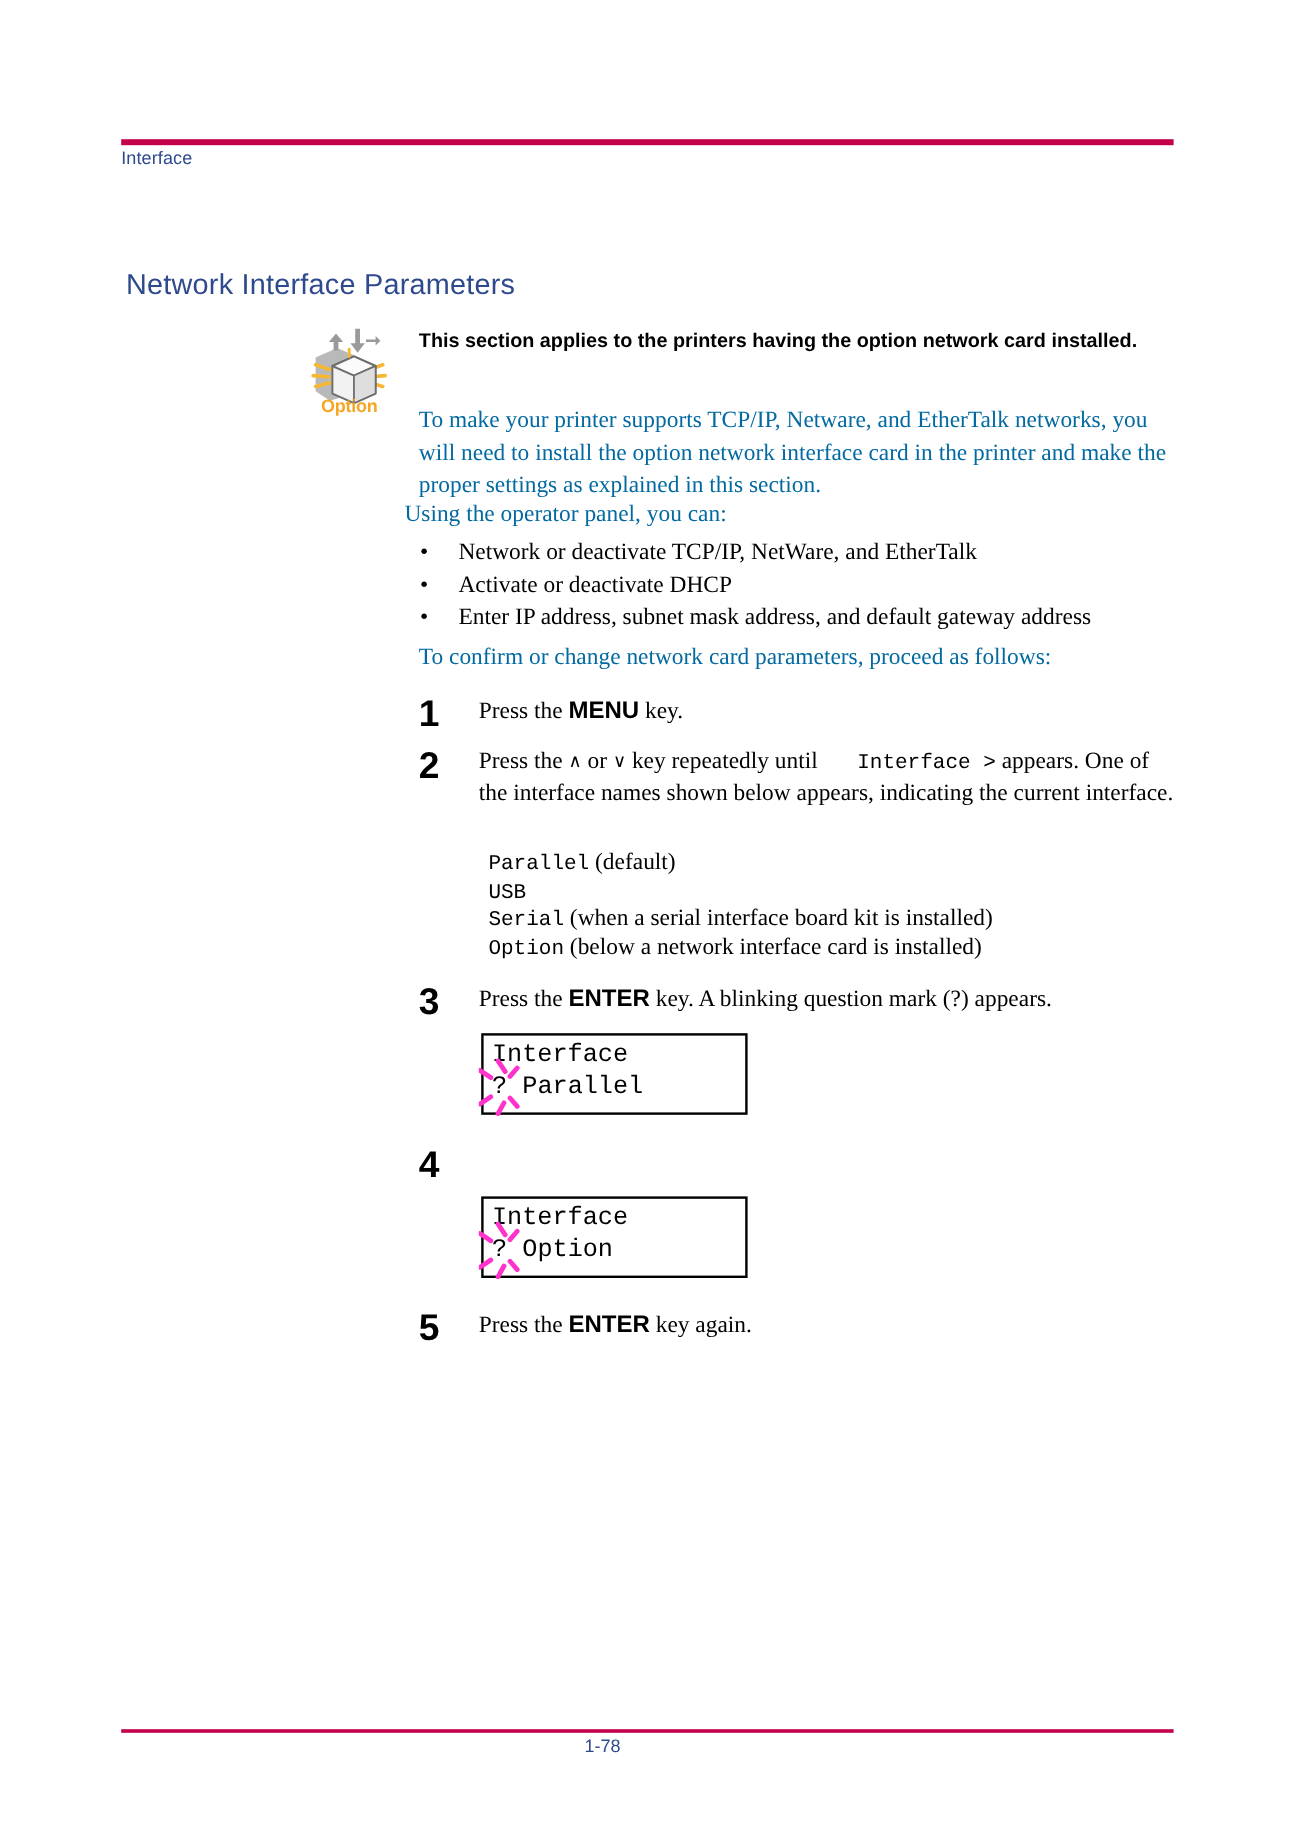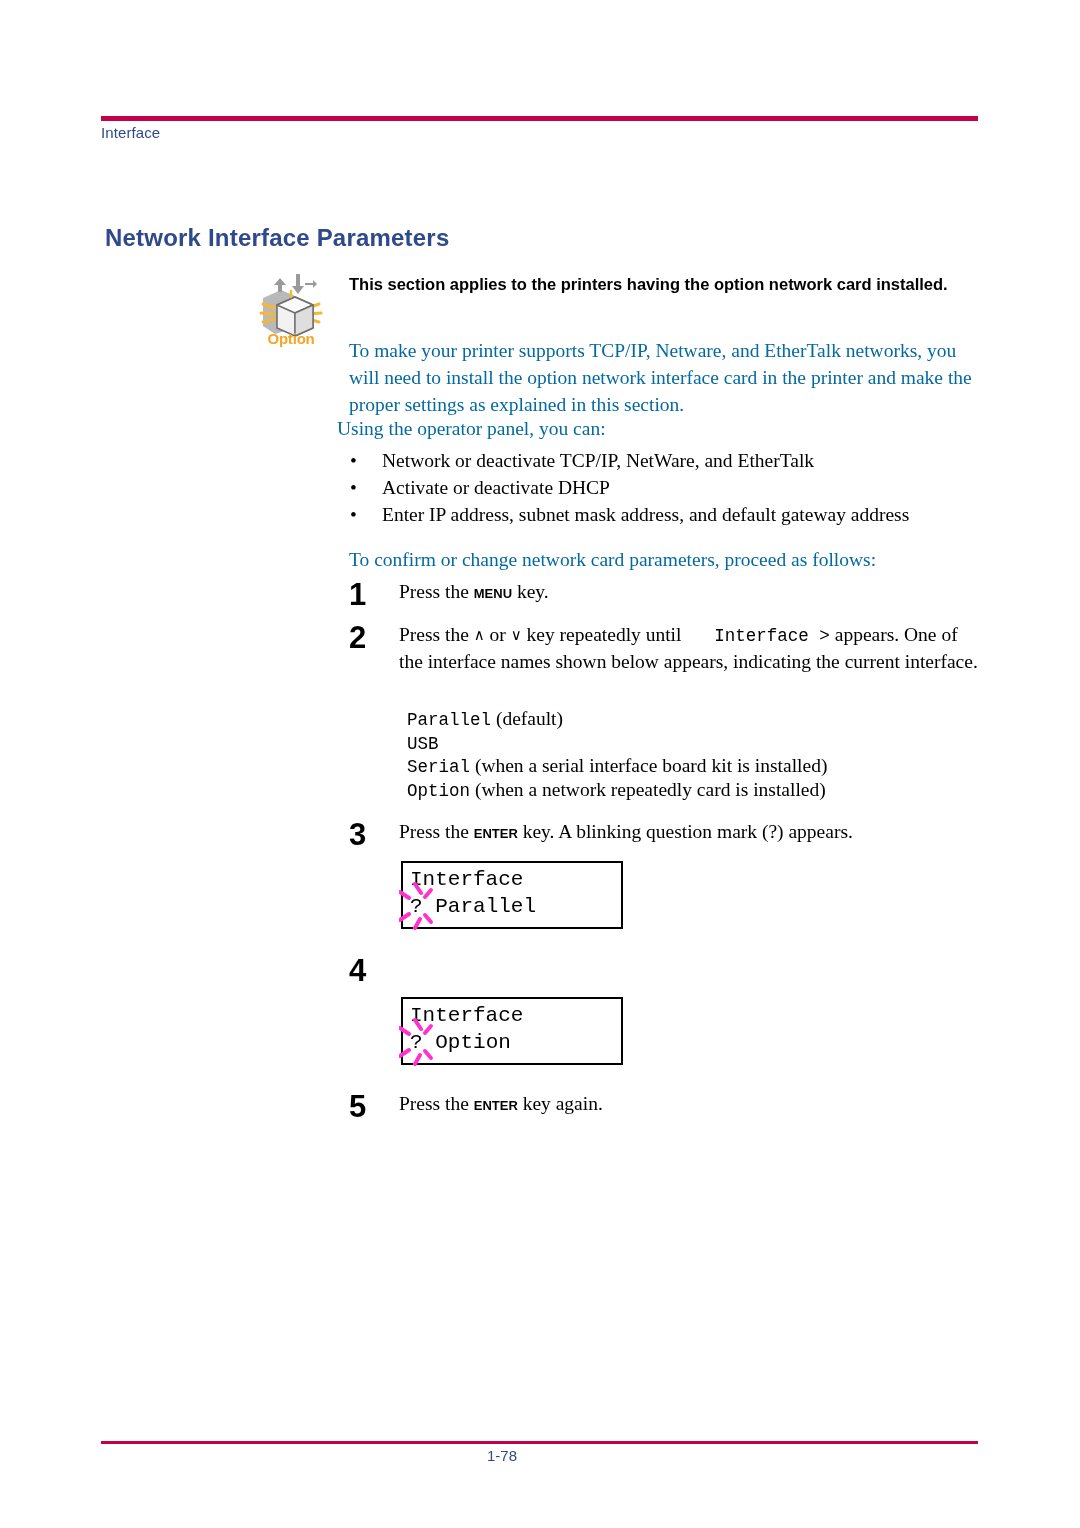--- a/index.html
+++ b/index.html
@@ -34,21 +34,21 @@
     color: #2E4A8C;
     letter-spacing: 0.1px;
   }
 
   
   .section-title {
     position: absolute;
     left: 105px;
     top: 224px;
     font-family: "Liberation Sans", "DejaVu Sans", sans-serif;
-    font-weight: bold;
+    font-weight: normal;
     font-size: 24px;
     color: #2E4A8C;
     letter-spacing: 0.2px;
   }
 
   
   .option-icon {
     position: absolute;
     left: 255px;
     top: 272px;
@@ -82,21 +82,21 @@
     color: #000000;
   }
   .para {
     position: absolute;
     font-size: 19.5px;
     line-height: 27px;
     color: #0369a1;
   }
   .p-intro { left: 349px; top: 337px; width: 630px; }
   .p-using { left: 337px; top: 415px; width: 630px; }
-  .p-confirm { left: 349px; top: 534px; width: 630px; margin-top: 12px; }
+  .p-confirm { left: 349px; top: 534px; width: 630px; }
 
   .bullets {
     position: absolute;
     left: 349px;
     top: 447px;
     width: 630px;
   }
   .bullet-row {
     position: relative;
     font-size: 19.5px;
@@ -126,21 +126,21 @@
   .step-body {
     position: absolute;
     font-size: 19.5px;
     line-height: 26px;
     color: #000000;
   }
 
   .kbd {
     font-family: "Liberation Sans", "DejaVu Sans", sans-serif;
     font-weight: bold;
-    font-size: 13px;
+    font-size: 20px;
   }
   .mono {
     font-family: "Liberation Mono", "DejaVu Sans Mono", monospace;
     font-size: 17.5px;
     margin-left: 28px;
   }
   .arrowk {
     font-family: "DejaVu Sans", sans-serif;
     font-size: 15px;
     position: relative;
@@ -293,21 +293,21 @@
 
   <div class="step-num" style="left:349px; top:620px;">2</div>
   <div class="step-body" style="left:399px; top:622px; width:584px;">
     <span>Press the </span><span class="arrowk">∧</span><span> or </span><span class="arrowk">∨</span><span> key repeatedly until </span><span class="mono">Interface &gt;</span><span> appears. One of the interface names shown below appears, indicating the current interface.</span>
   </div>
 
   <div class="iface-list">
     <div class="iface-row"><span class="m">Parallel</span> <span>(default)</span></div>
     <div class="iface-row"><span class="m">USB</span> <span></span></div>
     <div class="iface-row"><span class="m">Serial</span> <span>(when a serial interface board kit is installed)</span></div>
-    <div class="iface-row"><span class="m">Option</span> <span>(when a network repeatedly card is installed)</span></div>
+    <div class="iface-row"><span class="m">Option</span> <span>(below a network interface card is installed)</span></div>
   </div>
 
   <div class="step-num" style="left:349px; top:817px;">3</div>
   <div class="step-body" style="left:399px; top:819px; width:580px;">
     <span>Press the </span><span class="kbd">ENTER</span><span> key. A blinking question mark (?) appears.</span>
   </div>
 
   <div class="lcd" style="left:401px; top:861px;">
     <div class="lcd-line lcd-line1">Interface</div>
     <div class="lcd-line lcd-line2"><span class="blink-wrap"><svg class="blink-rays" viewBox="0 0 44 48" xmlns="http://www.w3.org/2000/svg">

